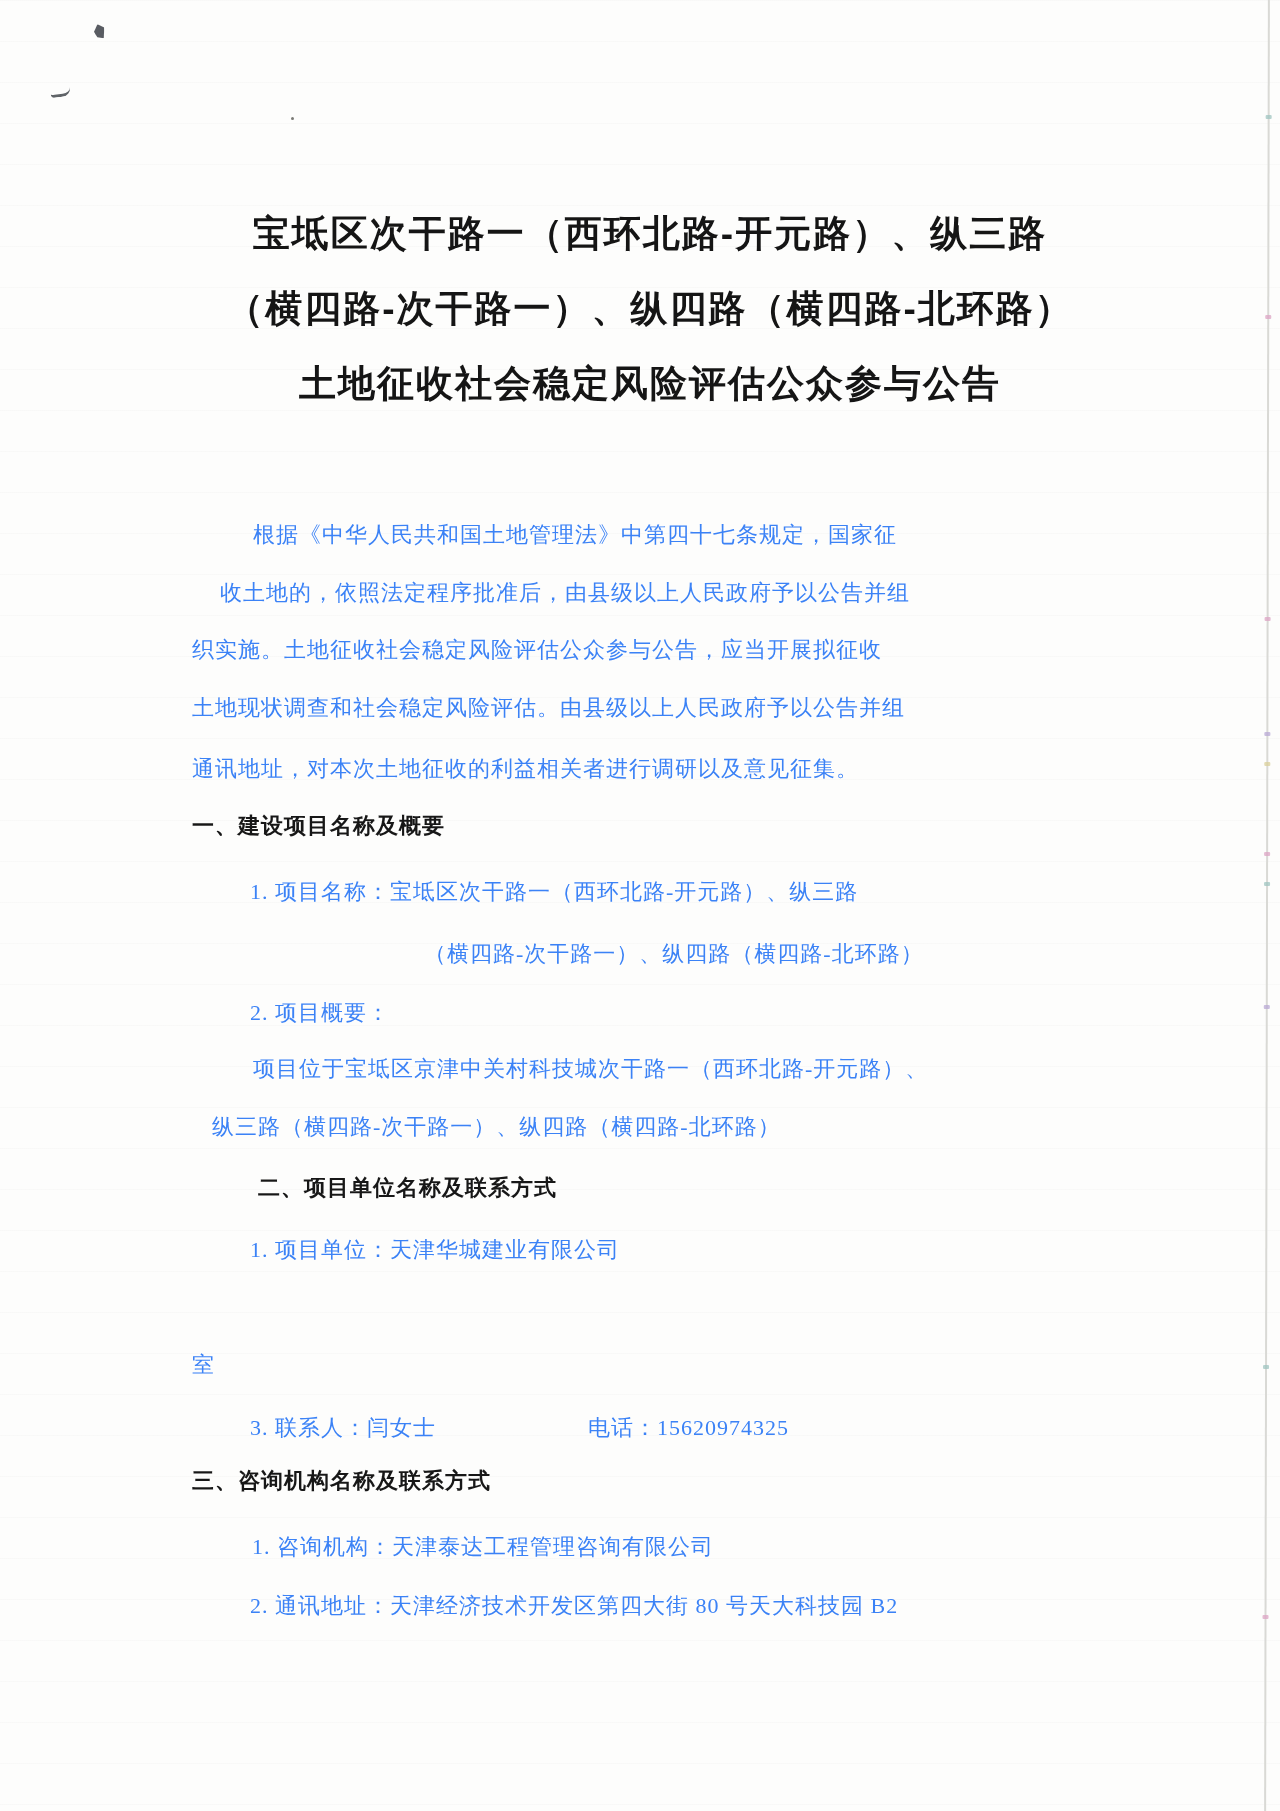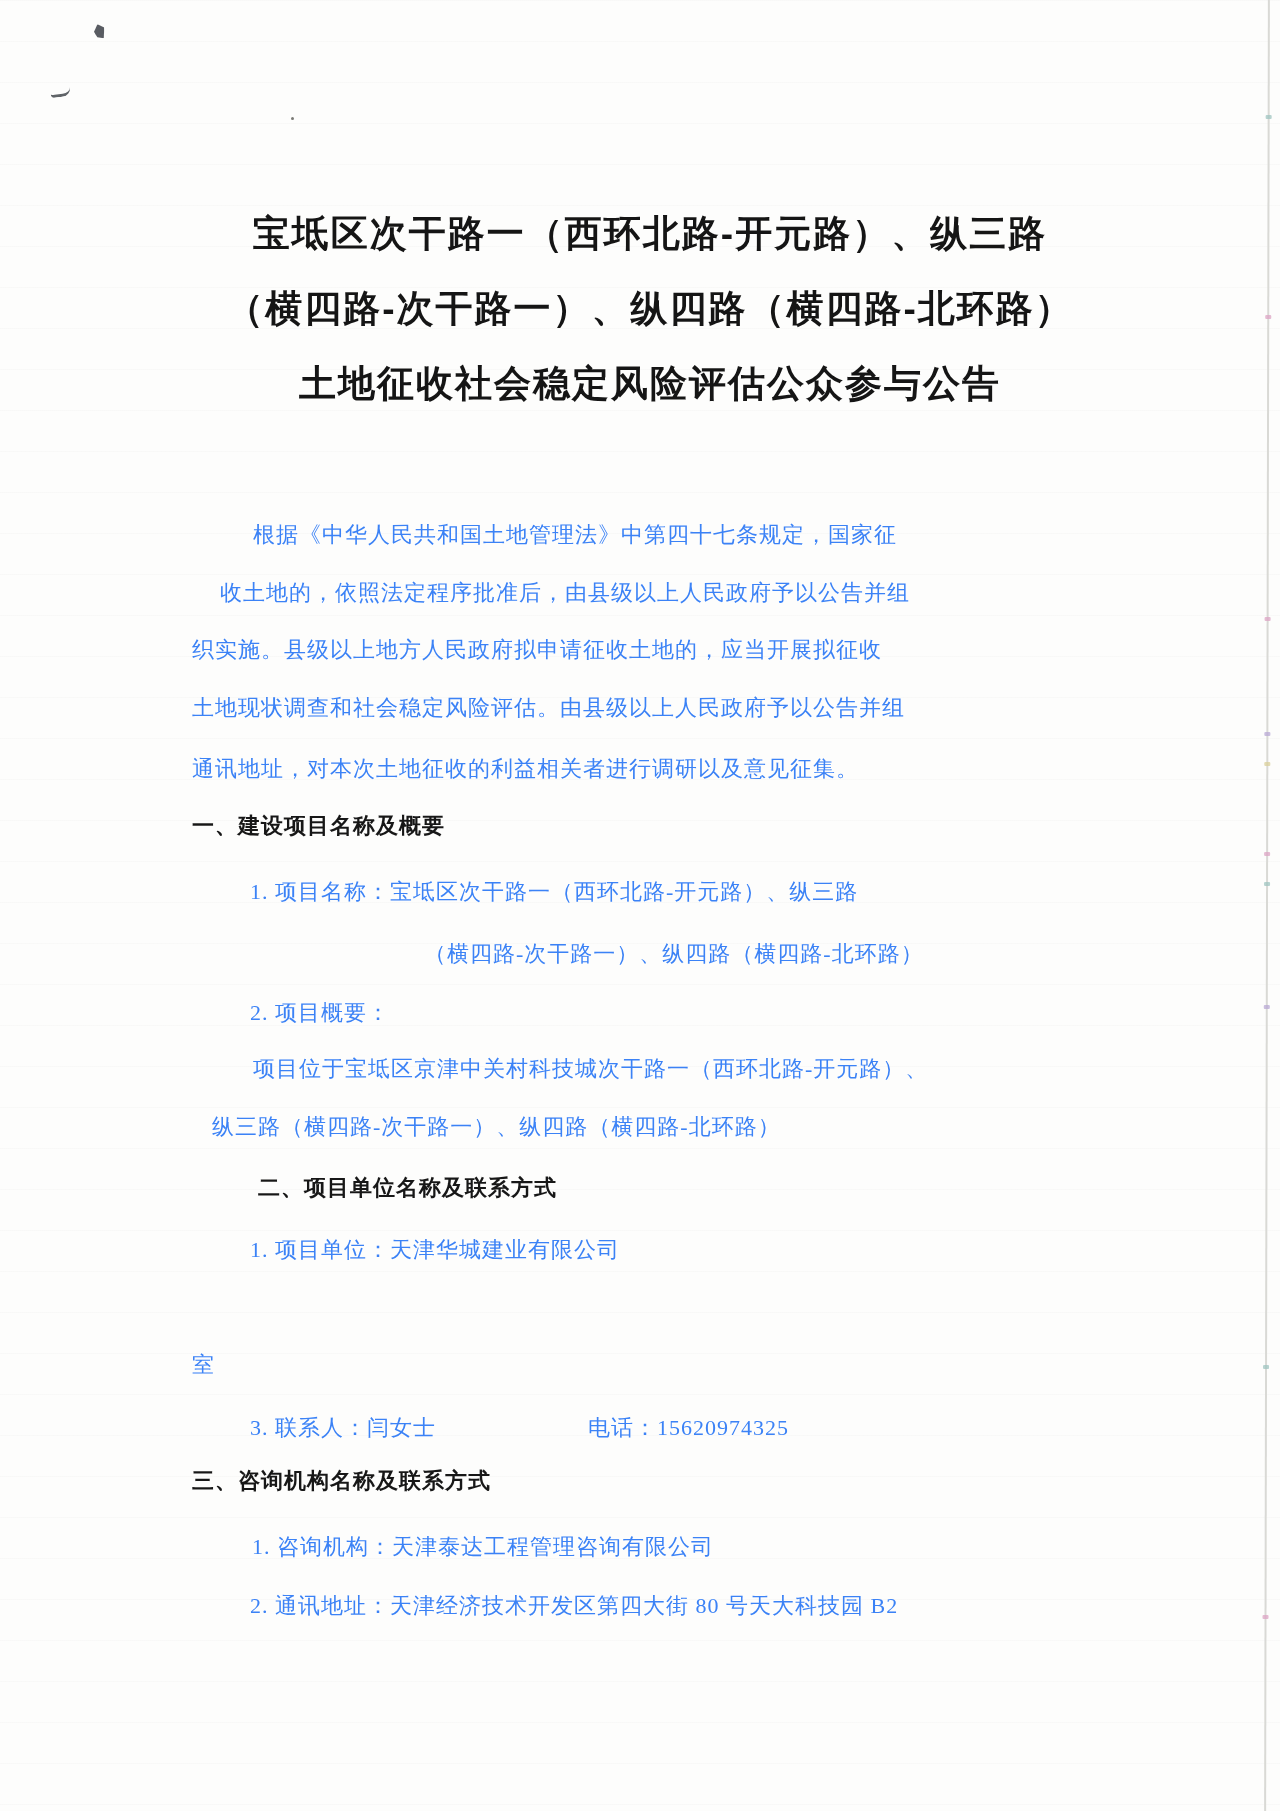--- a/index.html
+++ b/index.html
@@ -153,21 +153,21 @@
     <div class="edge-tick" style="top:1370px; background:#9fc4c0;"></div>
     <div class="edge-tick" style="top:1620px; background:#dca4c4;"></div>
   </div>
 
   <div class="title-line t1">宝坻区次干路一（西环北路-开元路）、纵三路</div>
   <div class="title-line t2">（横四路-次干路一）、纵四路（横四路-北环路）</div>
   <div class="title-line t3">土地征收社会稳定风险评估公众参与公告</div>
 
   <div class="ln intro1">根据《中华人民共和国土地管理法》中第四十七条规定，国家征</div>
   <div class="ln intro2">收土地的，依照法定程序批准后，由县级以上人民政府予以公告并组</div>
-  <div class="ln intro3">织实施。县级以上地方人民政府拟申请征收土地的，应当开展拟征收</div>
+  <div class="ln intro3">织实施。土地征收社会稳定风险评估公众参与公告，应当开展拟征收</div>
   <div class="ln intro4">土地现状调查和社会稳定风险评估。由县级以上人民政府予以公告并组</div>
   <div class="ln intro5">通讯地址，对本次土地征收的利益相关者进行调研以及意见征集。</div>
 
   <div class="ln hd s1-head">一、建设项目名称及概要</div>
   <div class="ln s1-item1a">1. 项目名称：宝坻区次干路一（西环北路-开元路）、纵三路</div>
   <div class="ln s1-item1b">（横四路-次干路一）、纵四路（横四路-北环路）</div>
   <div class="ln s1-item2">2. 项目概要：</div>
   <div class="ln s1-desc1">项目位于宝坻区京津中关村科技城次干路一（西环北路-开元路）、</div>
   <div class="ln s1-desc2">纵三路（横四路-次干路一）、纵四路（横四路-北环路）</div>
 

